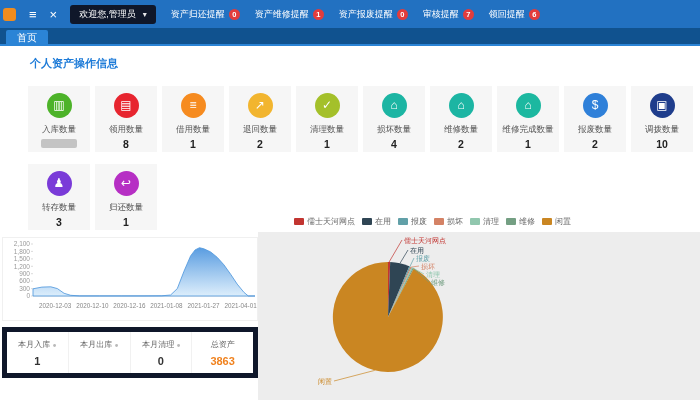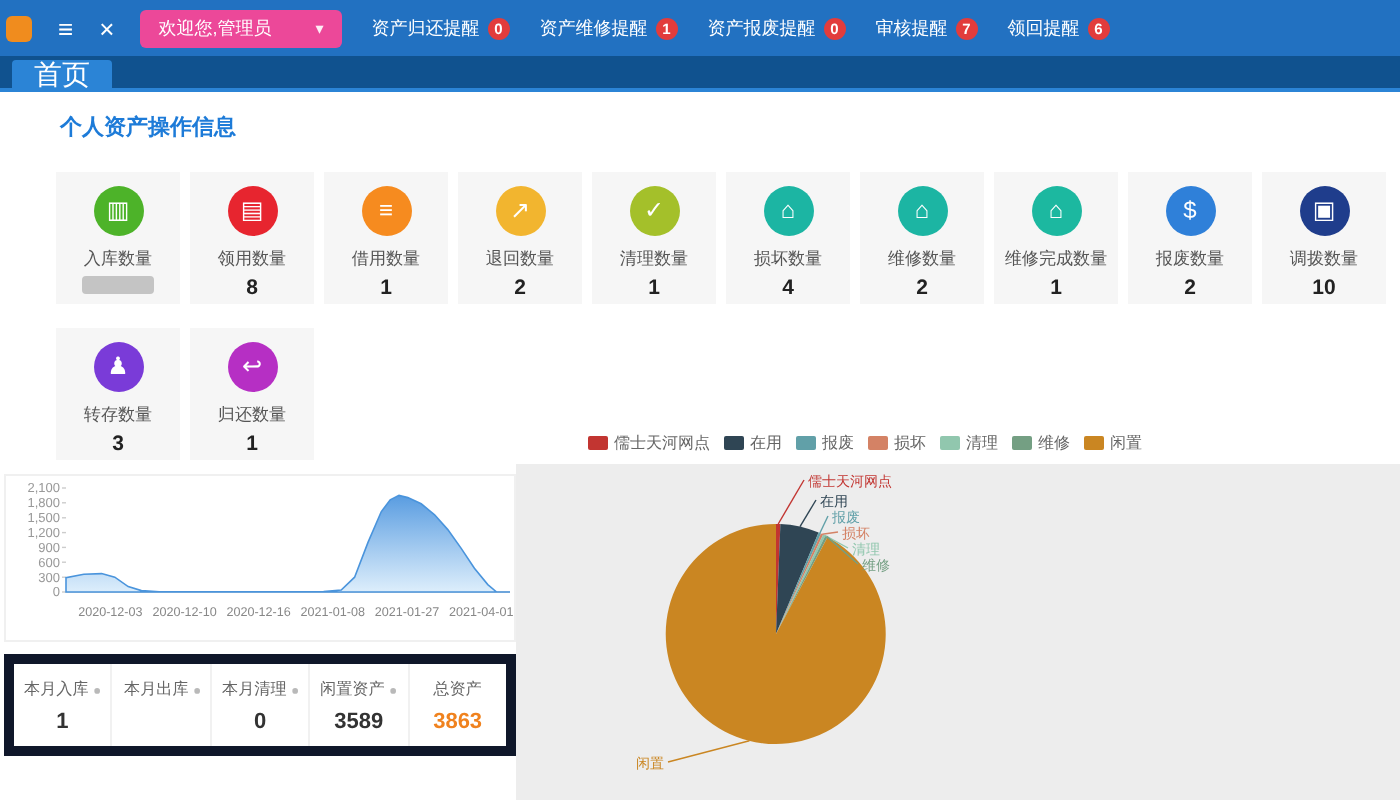--- a/index.html
+++ b/index.html
@@ -1,28 +1,28 @@
 <!DOCTYPE html>
 <html><head>
 <meta charset="utf-8">
 <style>
 *{margin:0;padding:0;box-sizing:border-box}
 html,body{width:700px;height:400px;overflow:hidden}
 body{font-family:"Liberation Sans","DejaVu Sans",sans-serif;background:#fff;position:relative}
 .topbar{position:absolute;top:0;left:0;width:700px;height:28px;background:#2271c1;display:flex;align-items:center;color:#fff}
 .logo{width:13px;height:13px;background:#f08c1e;border-radius:3px;margin-left:3px;flex:none}
 .icon-btn{font-size:13px;margin-left:13px;color:#fff;line-height:1;cursor:pointer}
-.user-btn{margin-left:13px;background:#ec4899;border-radius:3px;font-size:9px;padding:3px 9px;display:flex;gap:22px;align-items:center;cursor:pointer}
+.user-btn{margin-left:13px;background:#0f172a;border-radius:3px;font-size:9px;padding:3px 9px;display:flex;gap:7px;align-items:center;cursor:pointer}
 .caret{font-size:8px;opacity:.9}
 .nav{display:flex;margin-left:15px;gap:15px;align-items:center}
 .nav-item{display:flex;align-items:center;gap:4px;font-size:9px;cursor:pointer;white-space:nowrap}
 .badge{min-width:11px;height:11px;border-radius:6px;background:#e23c3c;color:#fff;font-size:7.5px;display:flex;align-items:center;justify-content:center;padding:0 2px;font-weight:bold}
 .sys-title{margin-left:auto;margin-right:10px;font-size:13.5px;font-weight:bold;letter-spacing:1px;white-space:nowrap}
 .tabstrip{position:absolute;top:28px;left:0;width:700px;height:18px;background:#10528f;border-bottom:2px solid #2b84d6}
-.tab{position:absolute;left:6px;top:2px;height:16px;background:#2b84d6;color:#fff;font-size:14px;padding:0 11px;display:flex;align-items:center;border-radius:2px 2px 0 0;cursor:pointer}
+.tab{position:absolute;left:6px;top:2px;height:16px;background:#2b84d6;color:#fff;font-size:10px;padding:0 11px;display:flex;align-items:center;border-radius:2px 2px 0 0;cursor:pointer}
 .section-title{position:absolute;left:30px;top:56px;font-size:11px;font-weight:bold;color:#1d7bd8}
 .cards{position:absolute;left:28px;top:86px;width:672px;display:flex;flex-wrap:wrap;gap:12px 5px}
 .card{width:62px;height:66px;background:#f6f6f6;text-align:center;padding-top:7px}
 .card-icon{width:25px;height:25px;border-radius:50%;margin:0 auto;color:#fff;font-size:12px;line-height:25px;text-align:center}
 .card-label{font-size:9px;color:#555;margin-top:5px;white-space:nowrap;transform:scale(.95)}
 .card-value{font-size:10.5px;font-weight:bold;color:#222;margin-top:2px;height:11px}
 .redacted{display:inline-block;width:36px;height:9px;background:#c4c4c4;border-radius:2px}
 .chart-panel{position:absolute;left:2px;top:237px;width:256px;height:84px;background:#fff;border:1px solid #f0f0f0}
 .stats{position:absolute;left:2px;top:327px;width:256px;height:51px;border:5px solid #0f172a;display:flex;background:#fff}
 .stat{flex:1;display:flex;flex-direction:column;align-items:center;justify-content:center;gap:4px;border-left:1px solid #f1f1f1}
@@ -197,27 +197,20 @@
     </div>
     <div class="stat">
       <div class="stat-label">
         <span>本月清理</span>
         <span class="dot"></span>
       </div>
       <div class="stat-value">0</div>
     </div>
     <div class="stat">
       <div class="stat-label">
-        <span>闲置资产</span>
-        <span class="dot"></span>
-      </div>
-      <div class="stat-value">3589</div>
-    </div>
-    <div class="stat">
-      <div class="stat-label">
         <span>总资产</span>
       </div>
       <div class="stat-value hl">3863</div>
     </div>
   </div>
 
 <div class="pie-panel">
   <div class="legend">
       <div class="legend-item">
         <span class="swatch" style="background: rgb(194, 53, 49);"></span>

